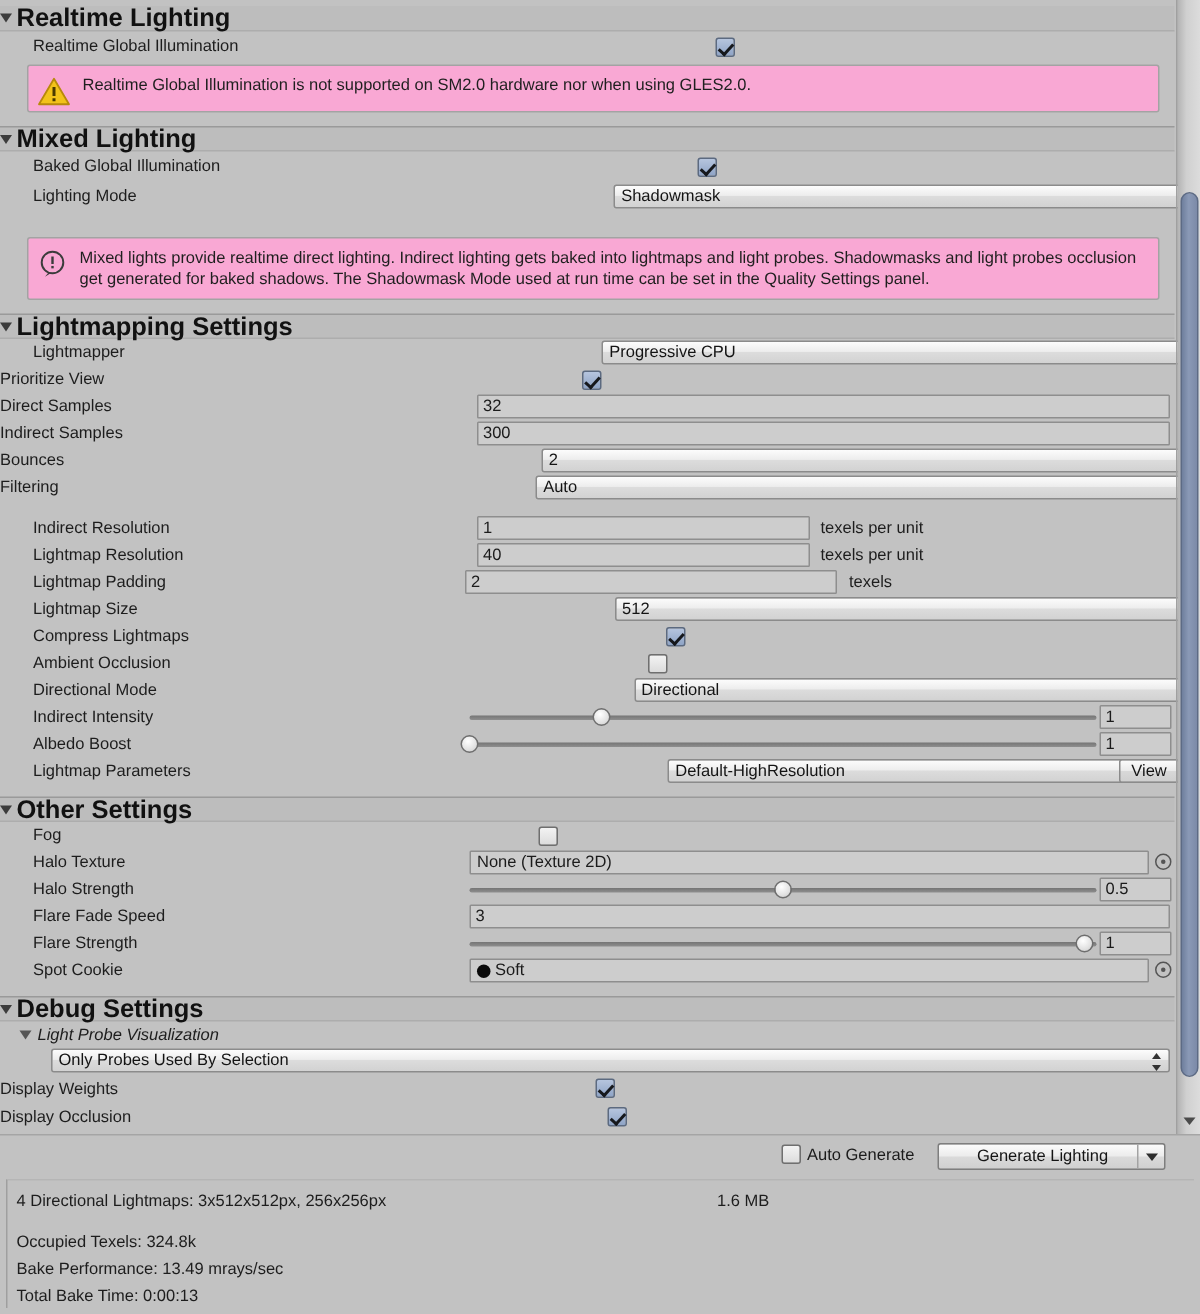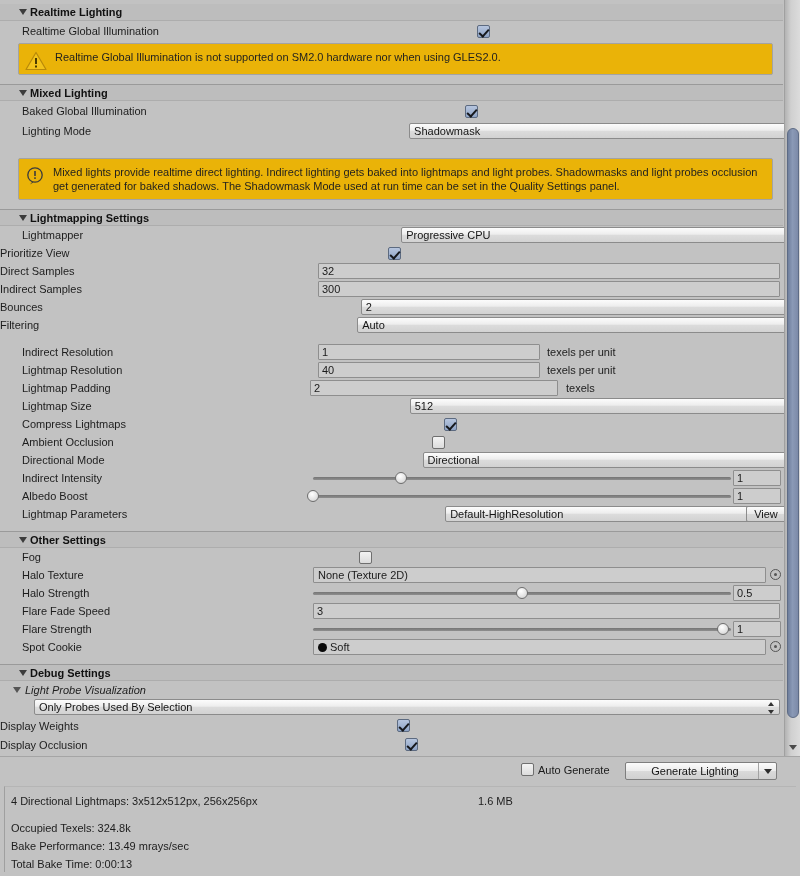--- a/index.html
+++ b/index.html
@@ -21,23 +21,23 @@
   .content { position: absolute; left: 0; top: 0; width: 783px; }
 
   
   .section-header {
     position: relative;
     height: 17px;
     background: #bdbdbd;
     border-top: 1px solid #9a9a9a;
     border-bottom: 1px solid #adadad;
     display: flex; align-items: center;
-    padding-left: 19px;
+    padding-left: 0;
     font-weight: bold;
-    font-size: 11px;
+    font-size: 17px;
     color: #111;
   }
   .section-header.first { border-top: none; }
   .tri {
     width: 0; height: 0;
     border-left: 4.5px solid transparent;
     border-right: 4.5px solid transparent;
     border-top: 6px solid #3c3c3c;
     margin-right: 3px;
     flex: 0 0 auto;
@@ -175,21 +175,21 @@
     border: 1px solid #8e8e8e;
     border-radius: 1px;
     display: flex; align-items: center;
     padding-left: 3px; font-size: 11px;
   }
 
   
   .helpbox {
     position: relative;
     margin: 3px 10px 3px 18px;
-    background: #eab308;
+    background: #f9a8d4;
     border: 1px solid #a3a3a3;
     border-radius: 2px;
     display: flex;
     padding: 6px 8px 6px 6px;
     gap: 8px;
     align-items: flex-start;
     min-height: 30px;
   }
   .helpbox .msg {
     font-size: 11px; line-height: 14px; color: #1f1f1f;

